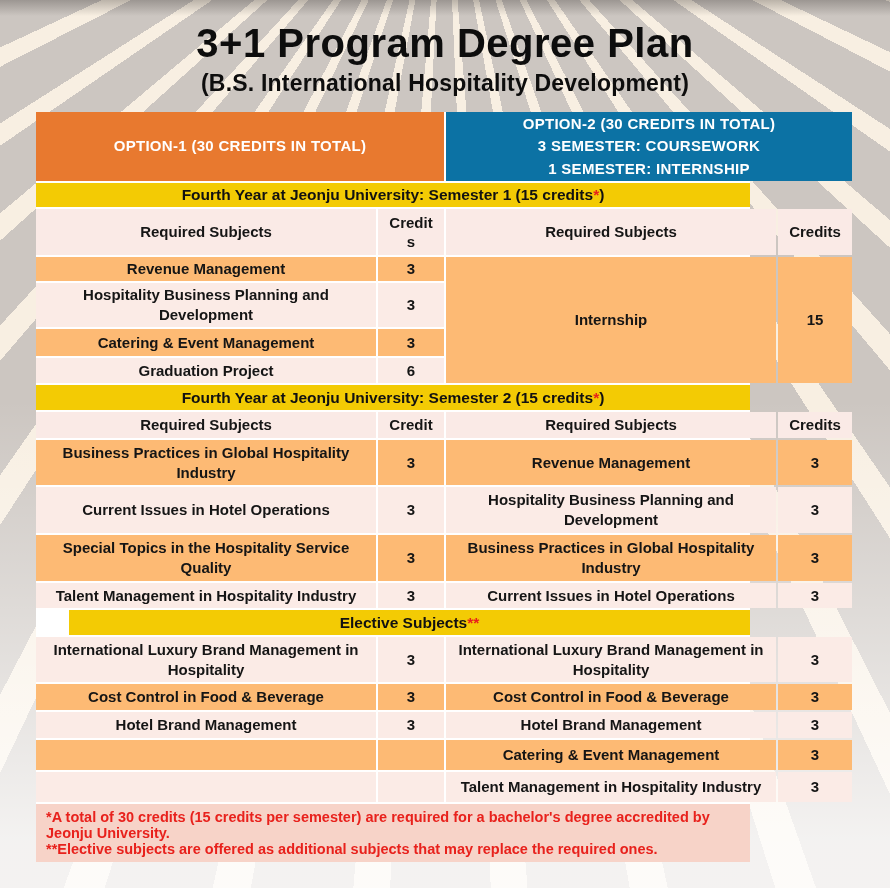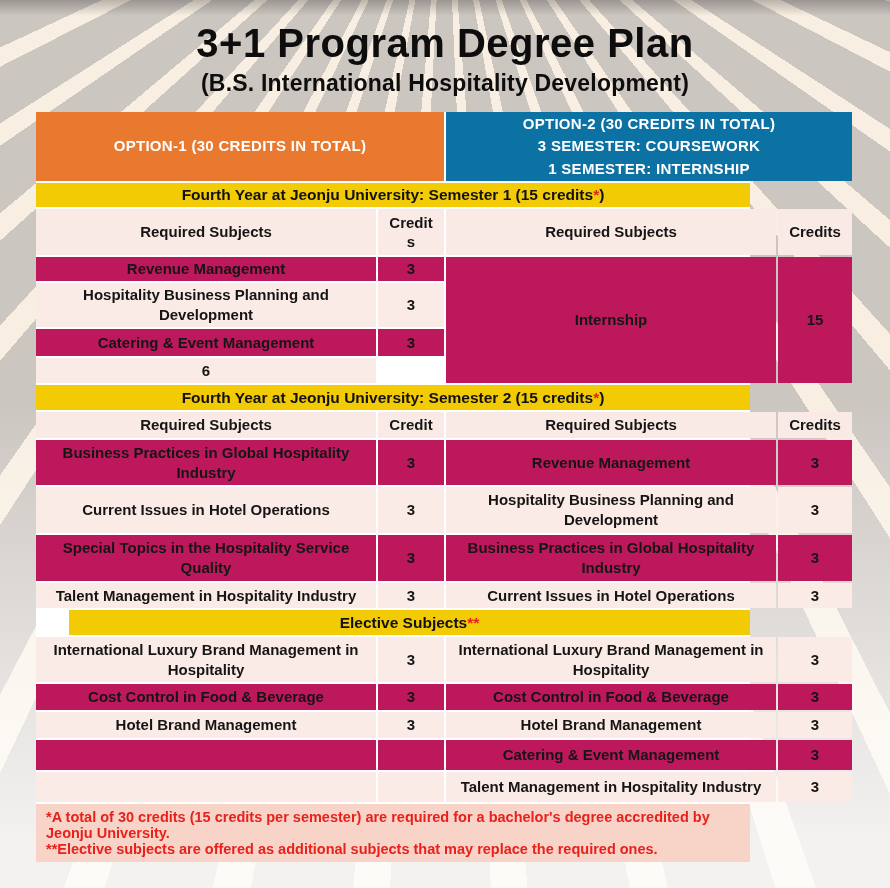--- a/index.html
+++ b/index.html
@@ -25,21 +25,21 @@
     display:flex;flex-direction:column;gap:2px;background:#ffffff;
   }
   .grid{display:grid;grid-template-columns:340px 66px 330px 74px;gap:2px;background:#ffffff;}
   .cell{
     display:flex;align-items:center;justify-content:center;text-align:center;
     padding:1px 10px;box-sizing:border-box;
     font-size:15px;font-weight:700;color:#151515;line-height:1.32;
   }
   .hdr{background:#faeae6;}
   .light{background:#fbebe6;}
-  .dark{background:#be185d;}
+  .dark{background:#fdba74;}
 
   .opt{
     color:#ffffff;font-size:15px;font-weight:700;letter-spacing:0.3px;
     display:flex;flex-direction:column;align-items:center;justify-content:center;
     height:69px;line-height:1.5;text-align:center;
   }
   .opt1{grid-column:1/3;background:#e8792f;}
   .opt2{grid-column:3/5;background:#0c72a4;}
 
   .banner{
@@ -107,20 +107,21 @@
     <div class="cell dark">3</div>
     <div class="cell dark merge col3">Internship</div>
     <div class="cell dark merge col4">15</div>
 
     <div class="cell light">Hospitality Business Planning and Development</div>
     <div class="cell light">3</div>
 
     <div class="cell dark">Catering &amp; Event Management</div>
     <div class="cell dark">3</div>
 
+    <div class="cell light">Graduation Project</div>
     <div class="cell light">6</div>
   </div>
 
   <div class="banner b2">
     <span><span>Fourth Year at Jeonju University: Semester 2 (15 credits</span><span class="star">*</span><span>)</span></span>
   </div>
 
   <div class="grid s2">
     <div class="cell hdr">Required Subjects</div>
     <div class="cell hdr">Credit</div>

